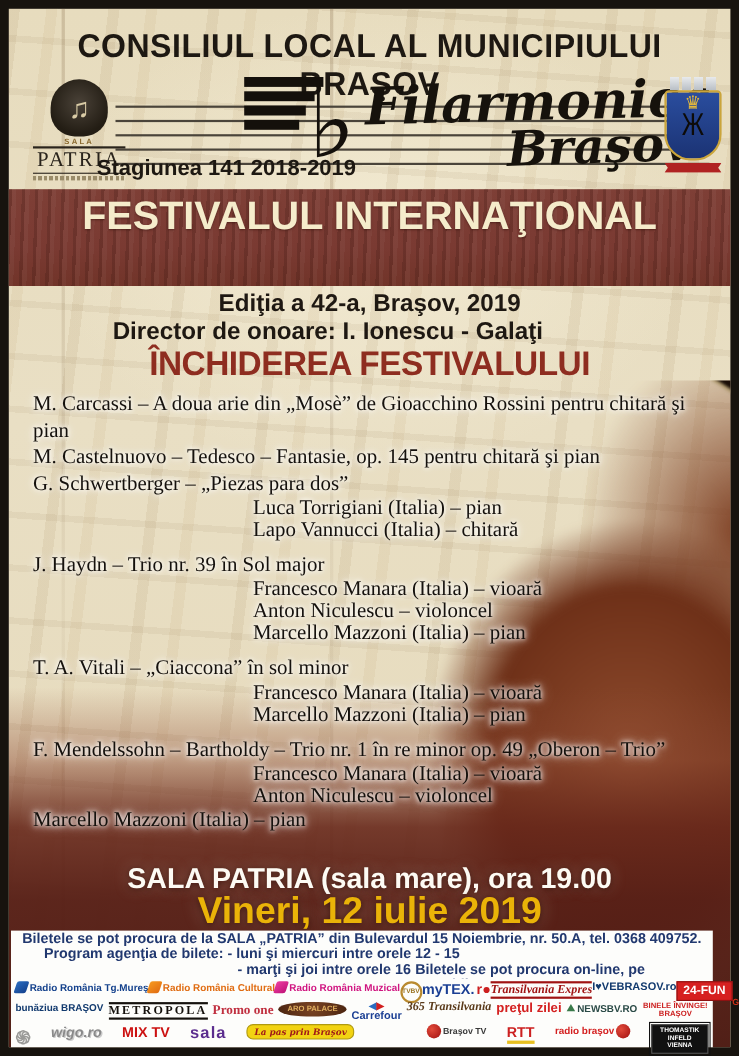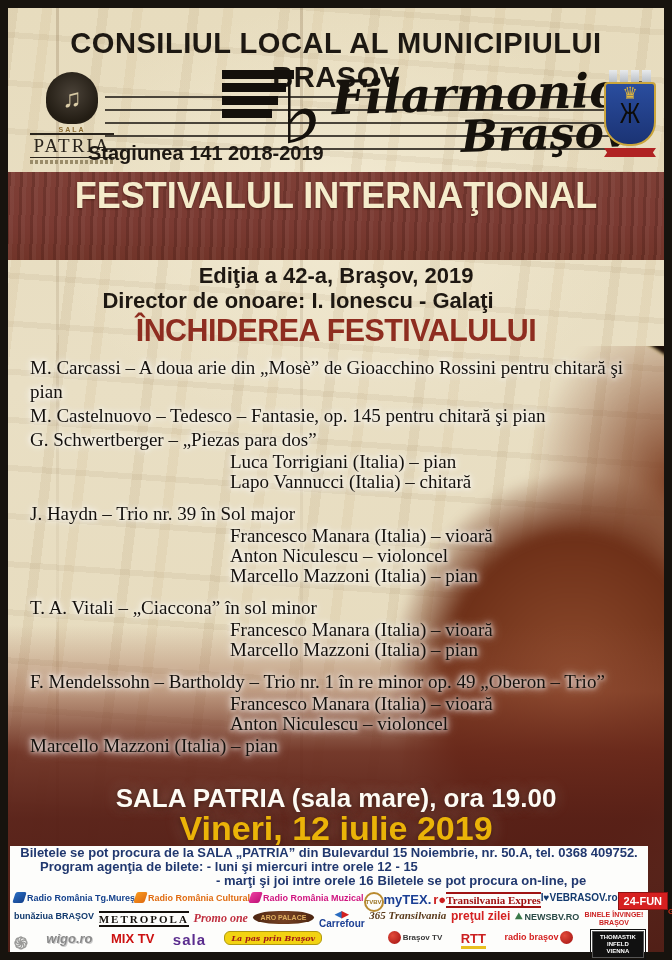--- a/index.html
+++ b/index.html
@@ -110,27 +110,27 @@
   
   .sponsors { position:absolute; left:10px; top:890px; width:638px; height:62px; background:#fdfdfb;
     display:flex; flex-direction:column; justify-content:space-around; padding:2px 4px; }
   .s-row { display:flex; align-items:flex-start; justify-content:space-between; height:19px; }
   .chip { font-size:9px; font-weight:bold; white-space:nowrap; display:flex; align-items:center; gap:2px; }
   .slash { width:11px; height:11px; transform:skewX(-18deg); border-radius:2px; display:inline-block; }
   .sl-blue{background:linear-gradient(135deg,#2a6cc0,#14418c);} .sl-or{background:linear-gradient(135deg,#f7991f,#e06c12);} .sl-mg{background:linear-gradient(135deg,#ec3fa0,#c01278);}
   .c-rr1{color:#14418c;} .c-rr2{color:#e06c12;} .c-rr3{color:#d01580;}
   .c-tvbv{color:#9a7322; border:2px solid #b98a2f; border-radius:50%; width:20px; height:20px; justify-content:center; font-size:6px;}
   .c-mytex{color:#1b3f94; font-size:13px;} .c-mytex i{color:#cc1f1f; font-style:normal;}
-  .c-texp{color:#a01313; font-family:"Liberation Serif",serif; font-size:11px; border-top:2px solid #a01313; border-bottom:2px solid #a01313;}
+  .c-texp{color:#a01313; font-family:"Liberation Serif",serif; font-style:italic; font-size:11px; border-top:2px solid #a01313; border-bottom:2px solid #a01313;}
   .c-ilb{color:#123a6e; font-size:10px;}
   .c-24f{background:#d62020; color:#fff; padding:2px 5px; font-size:11px; border:1px solid #8e1212;}
   .c-guer{color:#d03018; font-size:8px; text-align:center; line-height:8px; white-space:normal; width:54px;}
   .c-bz{color:#123a6e;}
   .c-metro{color:#15110d; font-family:"Liberation Serif",serif; letter-spacing:2px; font-size:11px; border-top:2px solid #15110d; border-bottom:2px solid #15110d;}
-  .c-promo{color:#c03040; font-family:"Liberation Serif",serif; font-size:12px; font-style:italic;}
+  .c-promo{color:#c03040; font-family:"Liberation Serif",serif; font-size:12px; }
   .c-aro{background:radial-gradient(circle at 50% 40%, #7a4424, #4a2410); color:#e0b060; border-radius:50%/60%; padding:3px 8px; font-size:7px;}
   .c-carr{color:#1b3f94; flex-direction:column; gap:0; font-size:10px;}
   .carr-d{font-size:9px; line-height:7px;} .carr-d .b{color:#2a6cc0;} .carr-d .r{color:#d21f1f;}
   .c-365{color:#5a3a1a; font-family:"Liberation Serif",serif; font-style:italic; font-size:11px; text-align:center; line-height:9px;}
   .c-pz{color:#d42020; font-size:12px; line-height:10px; text-align:center;}
   .c-news{color:#2a4a46;} .c-news i{color:#3a7a4a; font-style:normal;}
   .c-binele{color:#cc2222; font-size:7px; text-align:center; line-height:8px; white-space:normal; width:60px;}
   .c-spiral{color:#9a9a98; font-size:17px;}
   .c-wigo{color:#8a8a8a; font-size:13px; font-style:italic; text-shadow:1px 1px 0 #ccc;}
   .c-mix{color:#cc1111; font-size:13px;}

